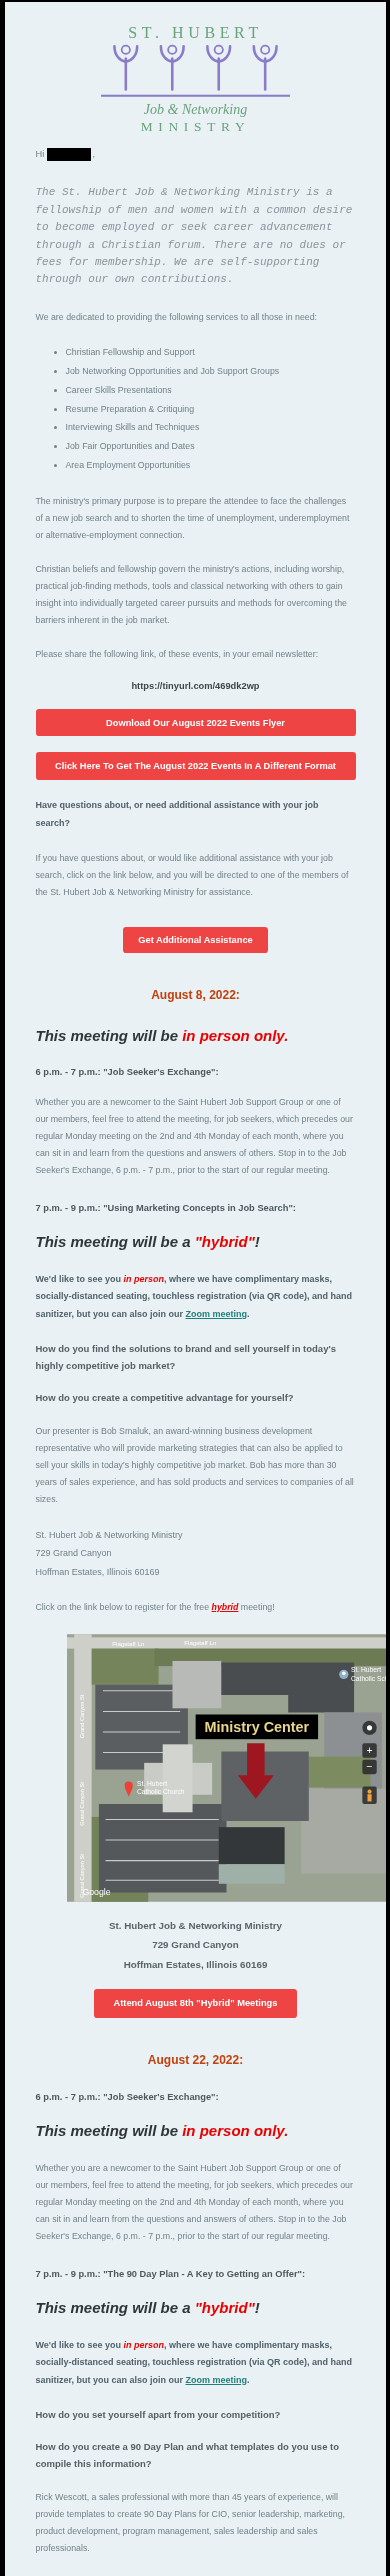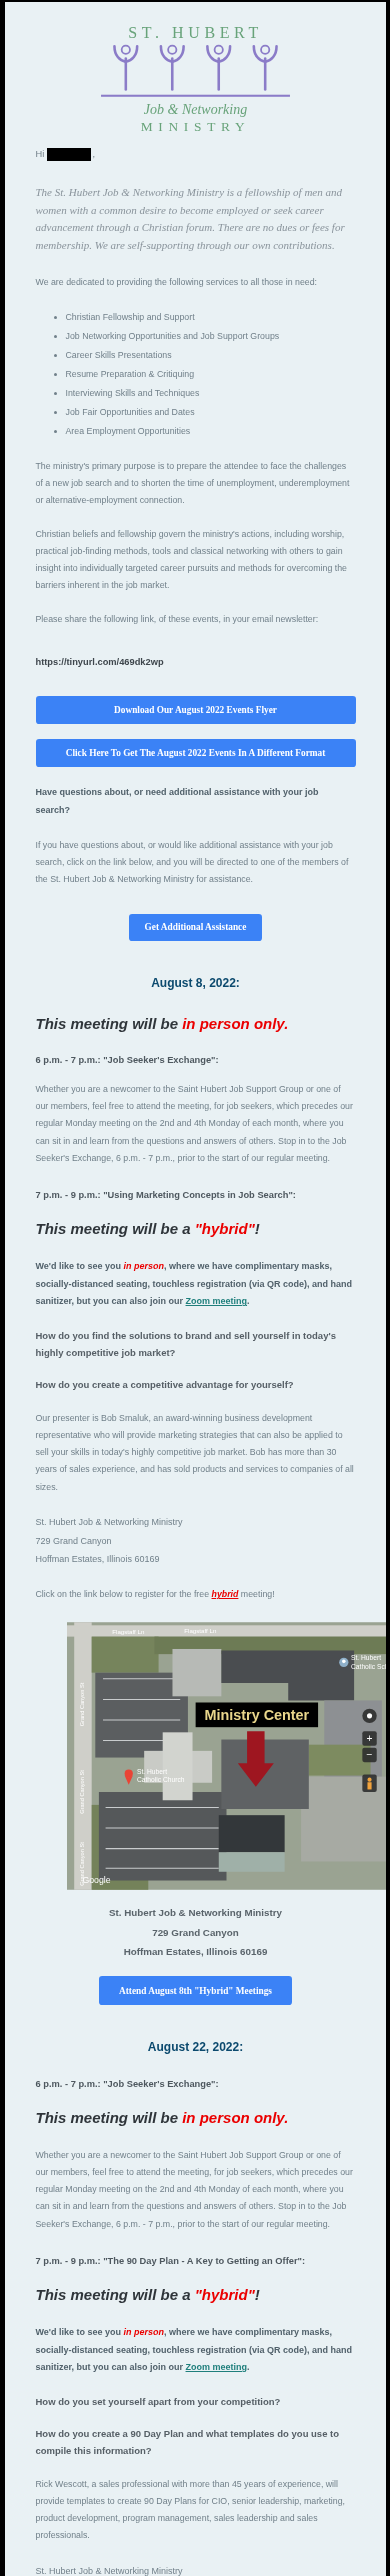--- a/index.html
+++ b/index.html
@@ -11,39 +11,39 @@
   
   .logo{ text-align:center;margin:3.1px 0 13.4px;}
   .logo-top{font-family:"Liberation Serif","DejaVu Serif",serif;color:#68a37a;font-size:16px;letter-spacing:4.6px;margin:0 0 1px;}
   .logo-mid{font-family:"Liberation Serif","DejaVu Serif",serif;color:#68a37a;font-size:14px;font-style:italic;margin:1px 0 0;}
   .logo-bot{font-family:"Liberation Serif","DejaVu Serif",serif;color:#68a37a;font-size:13.4px;letter-spacing:5.7px;margin:1px 0 0;text-align:center;}
   .logo svg{display:block;margin:0 auto;}
 
   
   .p{color:#71808a;font-size:8.8px;line-height:1.95;margin:16.5px 0;}
   .pb{color:#51616b;font-weight:bold;font-size:9px;line-height:1.95;margin:17.5px 0;}
-  .serif-intro{font-family:Liberation Serif, serif;font-style:italic;color:#8a949c;font-size:11px;line-height:1.58;margin:23px 0 20.6px;}
+  .serif-intro{font-family:Liberation Mono, monospace;font-style:italic;color:#8a949c;font-size:11px;line-height:1.58;margin:23px 0 20.6px;}
   .greet{color:#6f7d86;font-size:9.3px;margin:13.4px 0 0;}
   .redact{display:inline-block;width:44px;height:13.4px;background:#000;vertical-align:middle;margin:0 1px 0 3.1px;}
   ul.svc{margin:5.2px 0 17.5px;padding-left:30px;}
   ul.svc li{color:#71808a;font-size:8.8px;line-height:2.15;}
-  .share-link{color:#3e464c;font-weight:bold;font-size:9.3px;text-align:left;margin:29px 0;}
-  h2.date{color:#0c4a6e;font-size:12px;font-weight:bold;text-align:center;margin:35px 0 25px;}
+  .share-link{color:#3e464c;font-weight:bold;font-size:9.3px;text-align:center;margin:18px 0;}
+  h2.date{color:#c2410c;font-size:12px;font-weight:bold;text-align:center;margin:35px 0 25px;}
   .sect-h{color:#4e585f;font-weight:bold;font-size:9.3px;margin:23px 0 13.4px;}
   .mode{font-style:italic;font-weight:bold;color:#2f353a;font-size:15px;margin:20.6px 0;}
   .red{color:#eb0000;}
   .q{color:#565f66;font-weight:bold;font-size:9.5px;line-height:1.75;margin:15.5px 0;}
   .addr{color:#71808a;font-size:9px;line-height:2.05;margin:17.5px 0;}
   .addr-center{color:#5a646b;font-weight:bold;font-size:9.8px;line-height:2.0;text-align:center;margin:13.4px 0 5.2px;}
   a.teal{color:#1f7f7c;text-decoration:underline;font-weight:bold;}
 
   
-  .btn{display:block;box-sizing:border-box;background:#3b82f6;color:#fff;font-weight:bold;font-size:9.3px;
+  .btn{display:block;box-sizing:border-box;background:#ef4444;color:#fff;font-weight:bold;font-size:9.3px;
        text-align:center;padding:8.8px 6.2px;border-radius:3.1px;border:none;cursor:pointer;
-       font-family:Liberation Serif, serif;}
+       font-family:Liberation Sans, sans-serif;}
   .btn.full{width:100%;margin:15.5px 0;}
   .btn.center{width:fit-content;margin:15.5px auto;padding:8.2px 15.5px;}
 
   
   .mapbox{width:258px;margin:18.5px auto 12.4px;line-height:0;}
 </style>
 </head>
 <body>
 
 <div class="frame">

